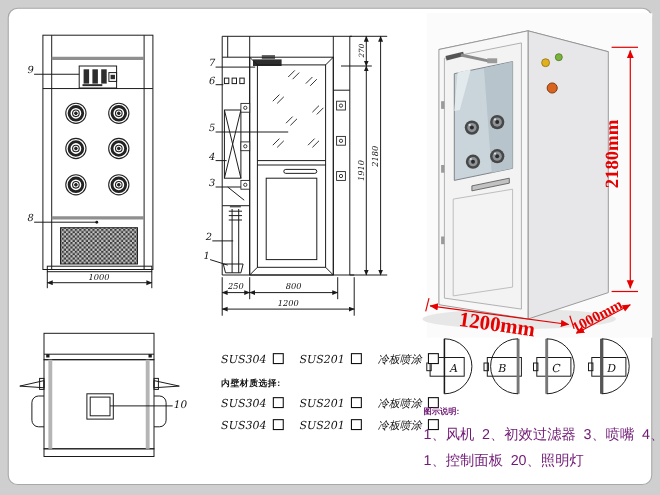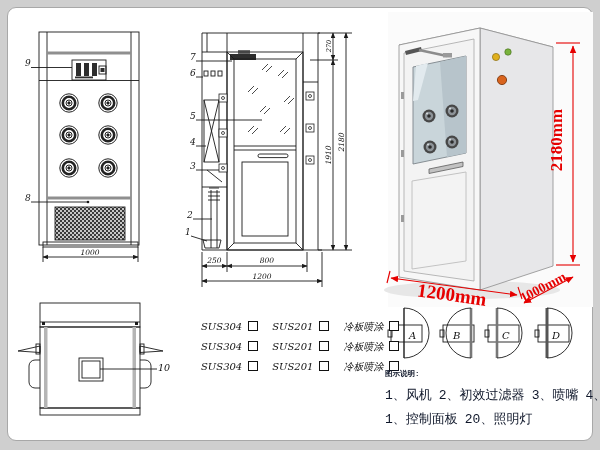--- a/index.html
+++ b/index.html
@@ -8,21 +8,21 @@
   .card{position:absolute;left:7px;top:7px;width:584px;height:432px;background:#ffffff;
         border:1px solid #a8a8a8;border-radius:9px;}
   svg.draw{position:absolute;left:0;top:0;width:600px;height:450px;}
   .abs{position:absolute;}
   .cn-title{font-size:8px;font-weight:bold;color:#111;letter-spacing:0.5px;}
   .sus-row{font-size:10px;font-style:italic;font-family:"DejaVu Serif",serif;color:#111;white-space:nowrap;}
   .sus-label{margin-right:2px;}
   .chk{display:inline-block;width:8px;height:8px;border:1.2px solid #111;background:#fff;
        margin:0 14px 0 4px;vertical-align:-1px;}
   .chk:last-child{margin-right:0;}
-  .legend{color:#0f172a;font-family:Liberation Mono, monospace;}
+  .legend{color:#701a75;}
   .legend .t{font-size:7.5px;font-weight:bold;}
   .legend .row{font-size:13px;white-space:nowrap;margin-top:6.5px;}
   .legend .row span{margin-right:7px;}
 </style>
 </head>
 <body>
 
 <div class="card"></div>
 
 <svg class="draw" viewBox="0 0 600 450">
@@ -324,20 +324,21 @@
       <path d="M547,308 A25,25 0 0 1 547,358"></path>
       <text x="552" y="338.5" font-size="10" font-style="italic" font-family="DejaVu Serif, serif" fill="#111" stroke="none">D</text>
     </g>
   </g>
 </svg>
 
 <div class="abs" style="left:201px;top:314px;width:180px;">
   <div class="sus-row" style="margin-top:6px;">
     <span class="sus-label">SUS304</span><span class="chk"></span><span class="sus-label">SUS201</span><span class="chk"></span><span class="sus-label">冷板喷涂</span><span class="chk"></span>
   </div>
+  <div class="cn-title" style="margin-top:9px;">内壁材质选择:</div>
   <div class="sus-row" style="margin-top:6px;">
     <span class="sus-label">SUS304</span><span class="chk"></span><span class="sus-label">SUS201</span><span class="chk"></span><span class="sus-label">冷板喷涂</span><span class="chk"></span>
   </div>
   <div class="sus-row" style="margin-top:6px;">
     <span class="sus-label">SUS304</span><span class="chk"></span><span class="sus-label">SUS201</span><span class="chk"></span><span class="sus-label">冷板喷涂</span><span class="chk"></span>
   </div>
 </div>
 
 <div class="abs legend" style="left:385px;top:369px;width:205px;">
   <div class="t">图示说明:</div>

